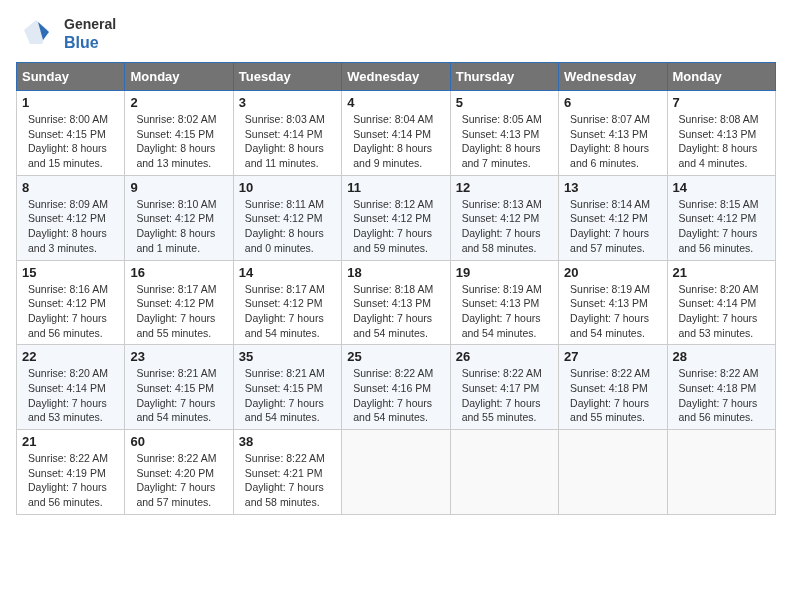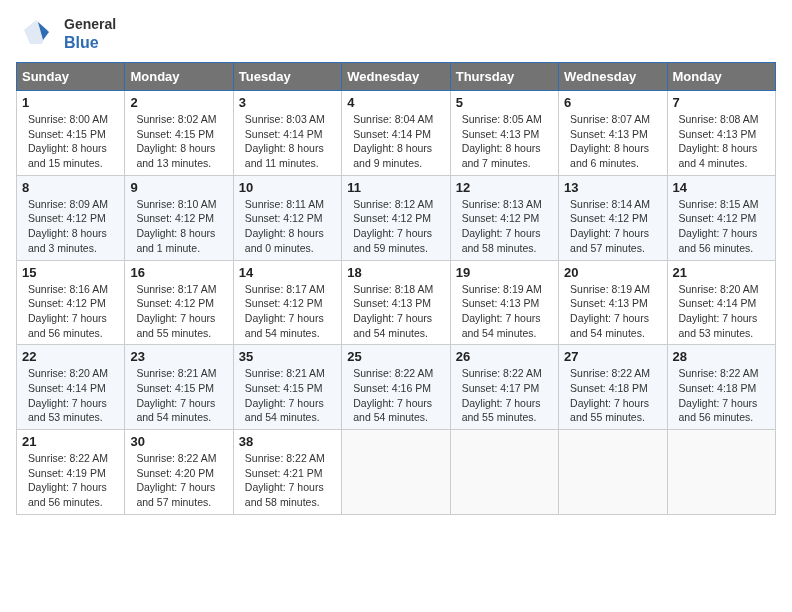--- a/index.html
+++ b/index.html
@@ -344,21 +344,21 @@
       <tr>
         <td>
           <span class="day-num">21</span>
           <div class="day-info">
             Sunrise: 8:22 AM<br>
             Sunset: 4:19 PM<br>
             Daylight: 7 hours and 56 minutes.
           </div>
         </td>
         <td>
-          <span class="day-num">30</span>
+          <span class="day-num">60</span>
           <div class="day-info">
             Sunrise: 8:22 AM<br>
             Sunset: 4:20 PM<br>
             Daylight: 7 hours and 57 minutes.
           </div>
         </td>
         <td>
           <span class="day-num">38</span>
           <div class="day-info">
             Sunrise: 8:22 AM<br>

